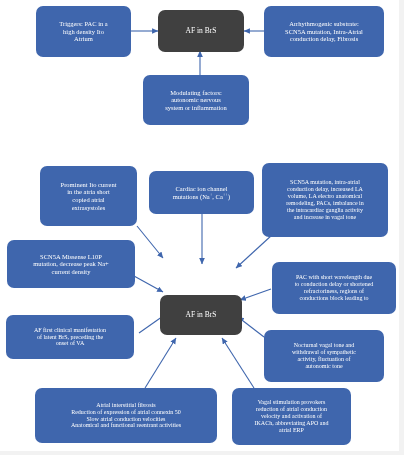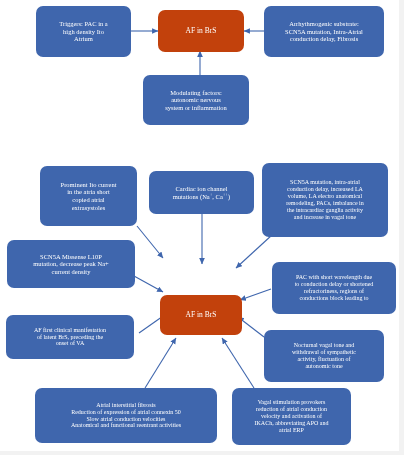--- a/index.html
+++ b/index.html
@@ -45,21 +45,21 @@
     justify-content: center;
     text-align: center;
     color: #ffffff;
     border-radius: 7px;
     padding: 3px 4px;
     line-height: 1.16;
     white-space: pre-line;
     overflow: hidden;
   }
   .node.blue   { background: #3f66ad; }
-  .node.orange { background: #c2410c; }
+  .node.orange { background: #404040; }
   .node.t6   { font-size: 6px; }
   .node.t65  { font-size: 6.5px; }
   .node.t75  { font-size: 7.5px; }
   sup { font-size: 0.72em; vertical-align: super; line-height: 0; }
 </style>
 </head>
 <body>
 
 <div id="canvas">
 

